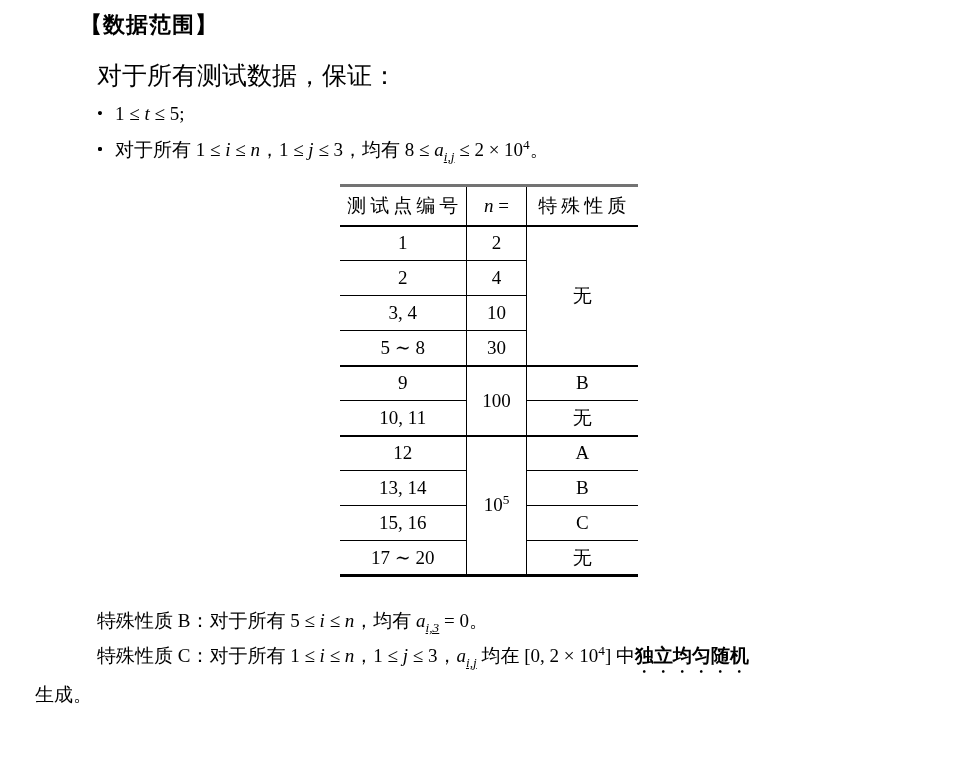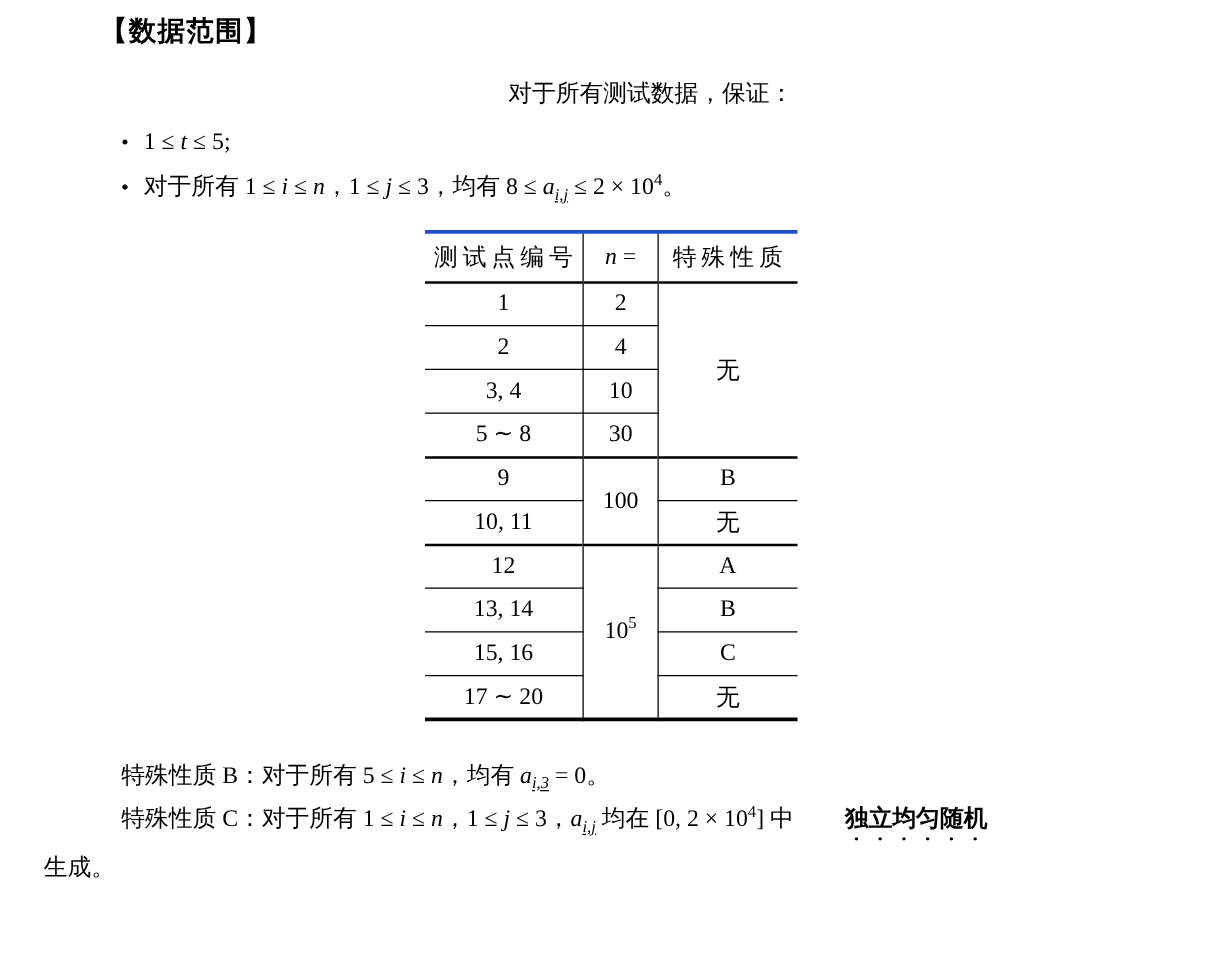--- a/index.html
+++ b/index.html
@@ -13,39 +13,39 @@
   .page { position: relative; width: 977px; height: 784px; }
 
   .title {
     margin: 10px 0 0 80px;
     font-size: 22px; font-weight: 700;
     letter-spacing: 1px;
   }
   .intro {
     margin: 24px 33px 0 35px;
     text-indent: 62px;
-    font-size: 19px; line-height: 24px; text-align: center;
+    font-size: 25px; line-height: 24px;
   }
   .constraints {
     list-style: none;
     margin: 8px 0 0 0; padding: 0 33px 0 35px;
   }
   .constraints li {
     position: relative;
     padding-left: 80px;
     font-size: 19px; line-height: 36px;
   }
   .bullet { position: absolute; left: 62px; top: 0; font-size: 17px; }
 
   table.cases {
     border-collapse: collapse;
     table-layout: fixed;
     width: 298px;
     margin: 16px auto 0 auto;
-    border-top: 3px solid #1d4ed8;
+    border-top: 3px solid #737373;
     border-bottom: 3px solid #000;
     font-size: 19px;
   }
   .cases col.c1 { width: 127px; }
   .cases col.c2 { width: 60px; }
   .cases col.c3 { width: 111px; }
   .cases th {
     font-weight: 400; height: 40px;
     text-align: center; vertical-align: middle;
     border-bottom: 2px solid #000;
@@ -67,21 +67,20 @@
   
   .s-i { font-style: italic; }
   .s-sup { font-size: 70%; vertical-align: super; line-height: 0; }
   .s-sub { font-size: 70%; vertical-align: sub; line-height: 0; text-decoration: underline; }
   .s-em {
     font-weight: 700;
     -webkit-text-emphasis: filled dot;
     -webkit-text-emphasis-position: under right;
     text-emphasis: filled dot;
     text-emphasis-position: under right;
-    margin-left: 41px;
   }
 </style>
 </head>
 <body>
 
 <div class="page">
 
   <h2 class="title"><span>【数据范围】</span></h2>
 
   <p class="intro"><span>对于所有测试数据，保证：</span></p>

